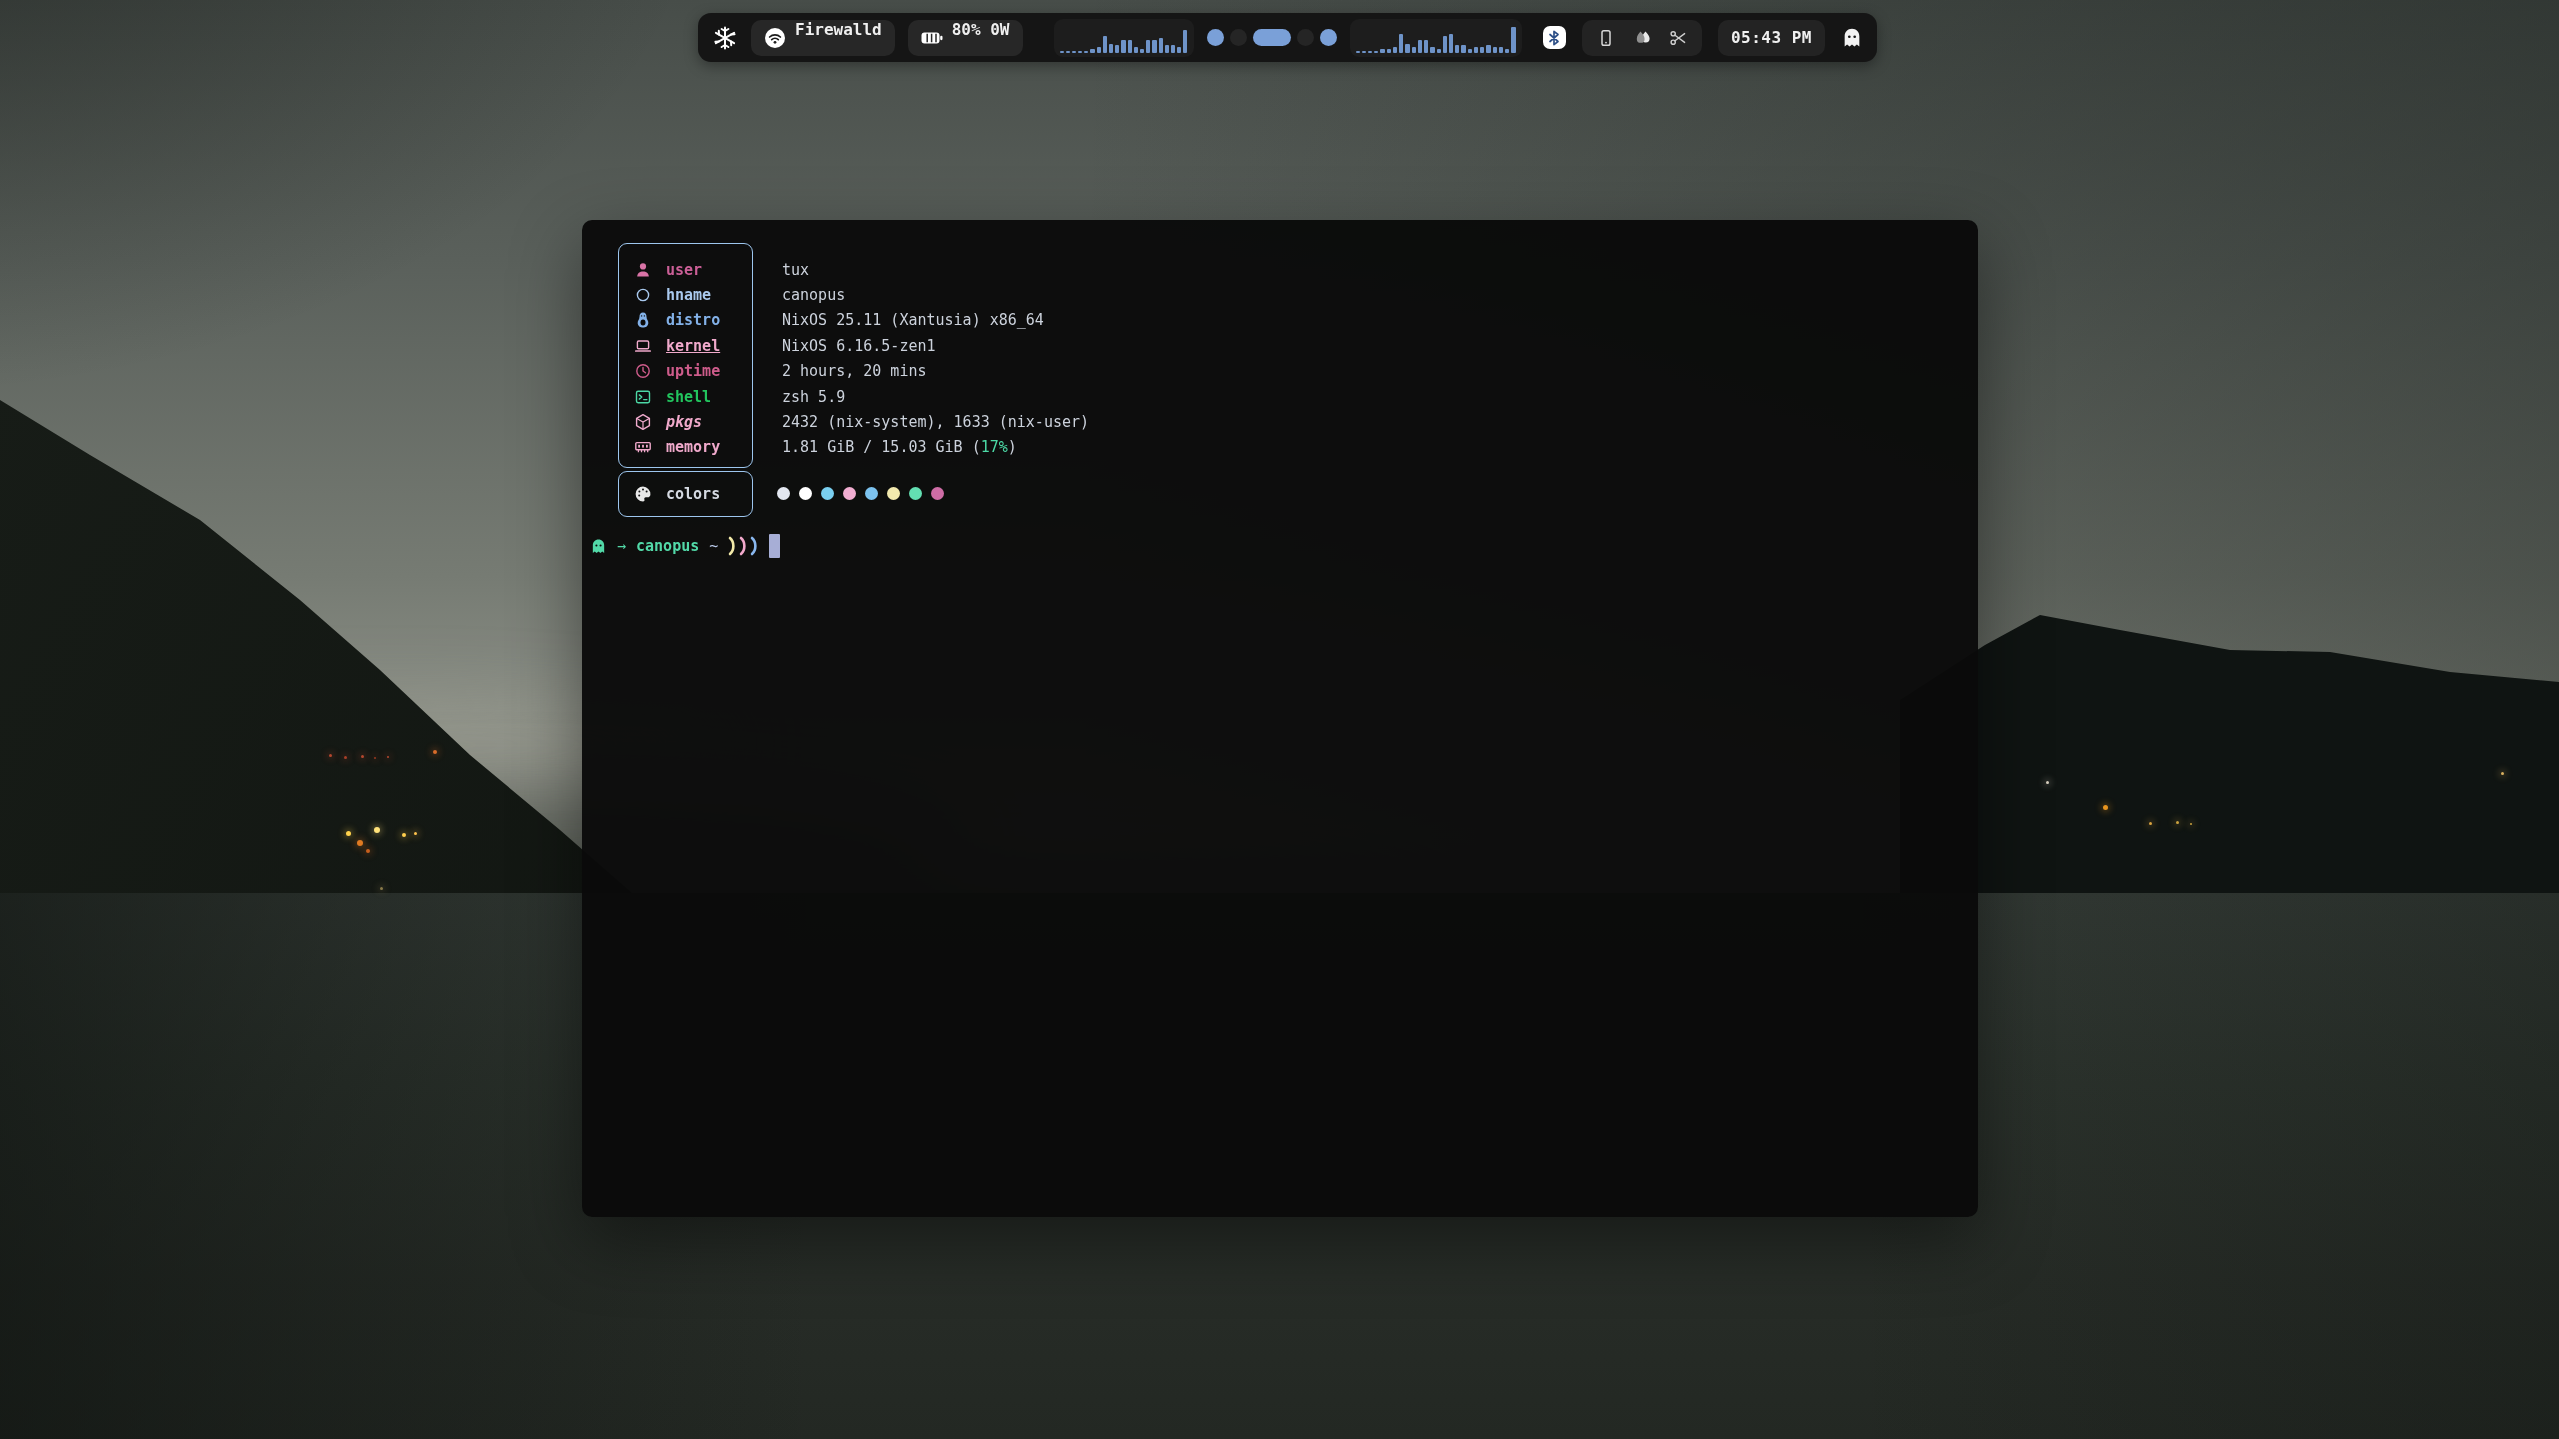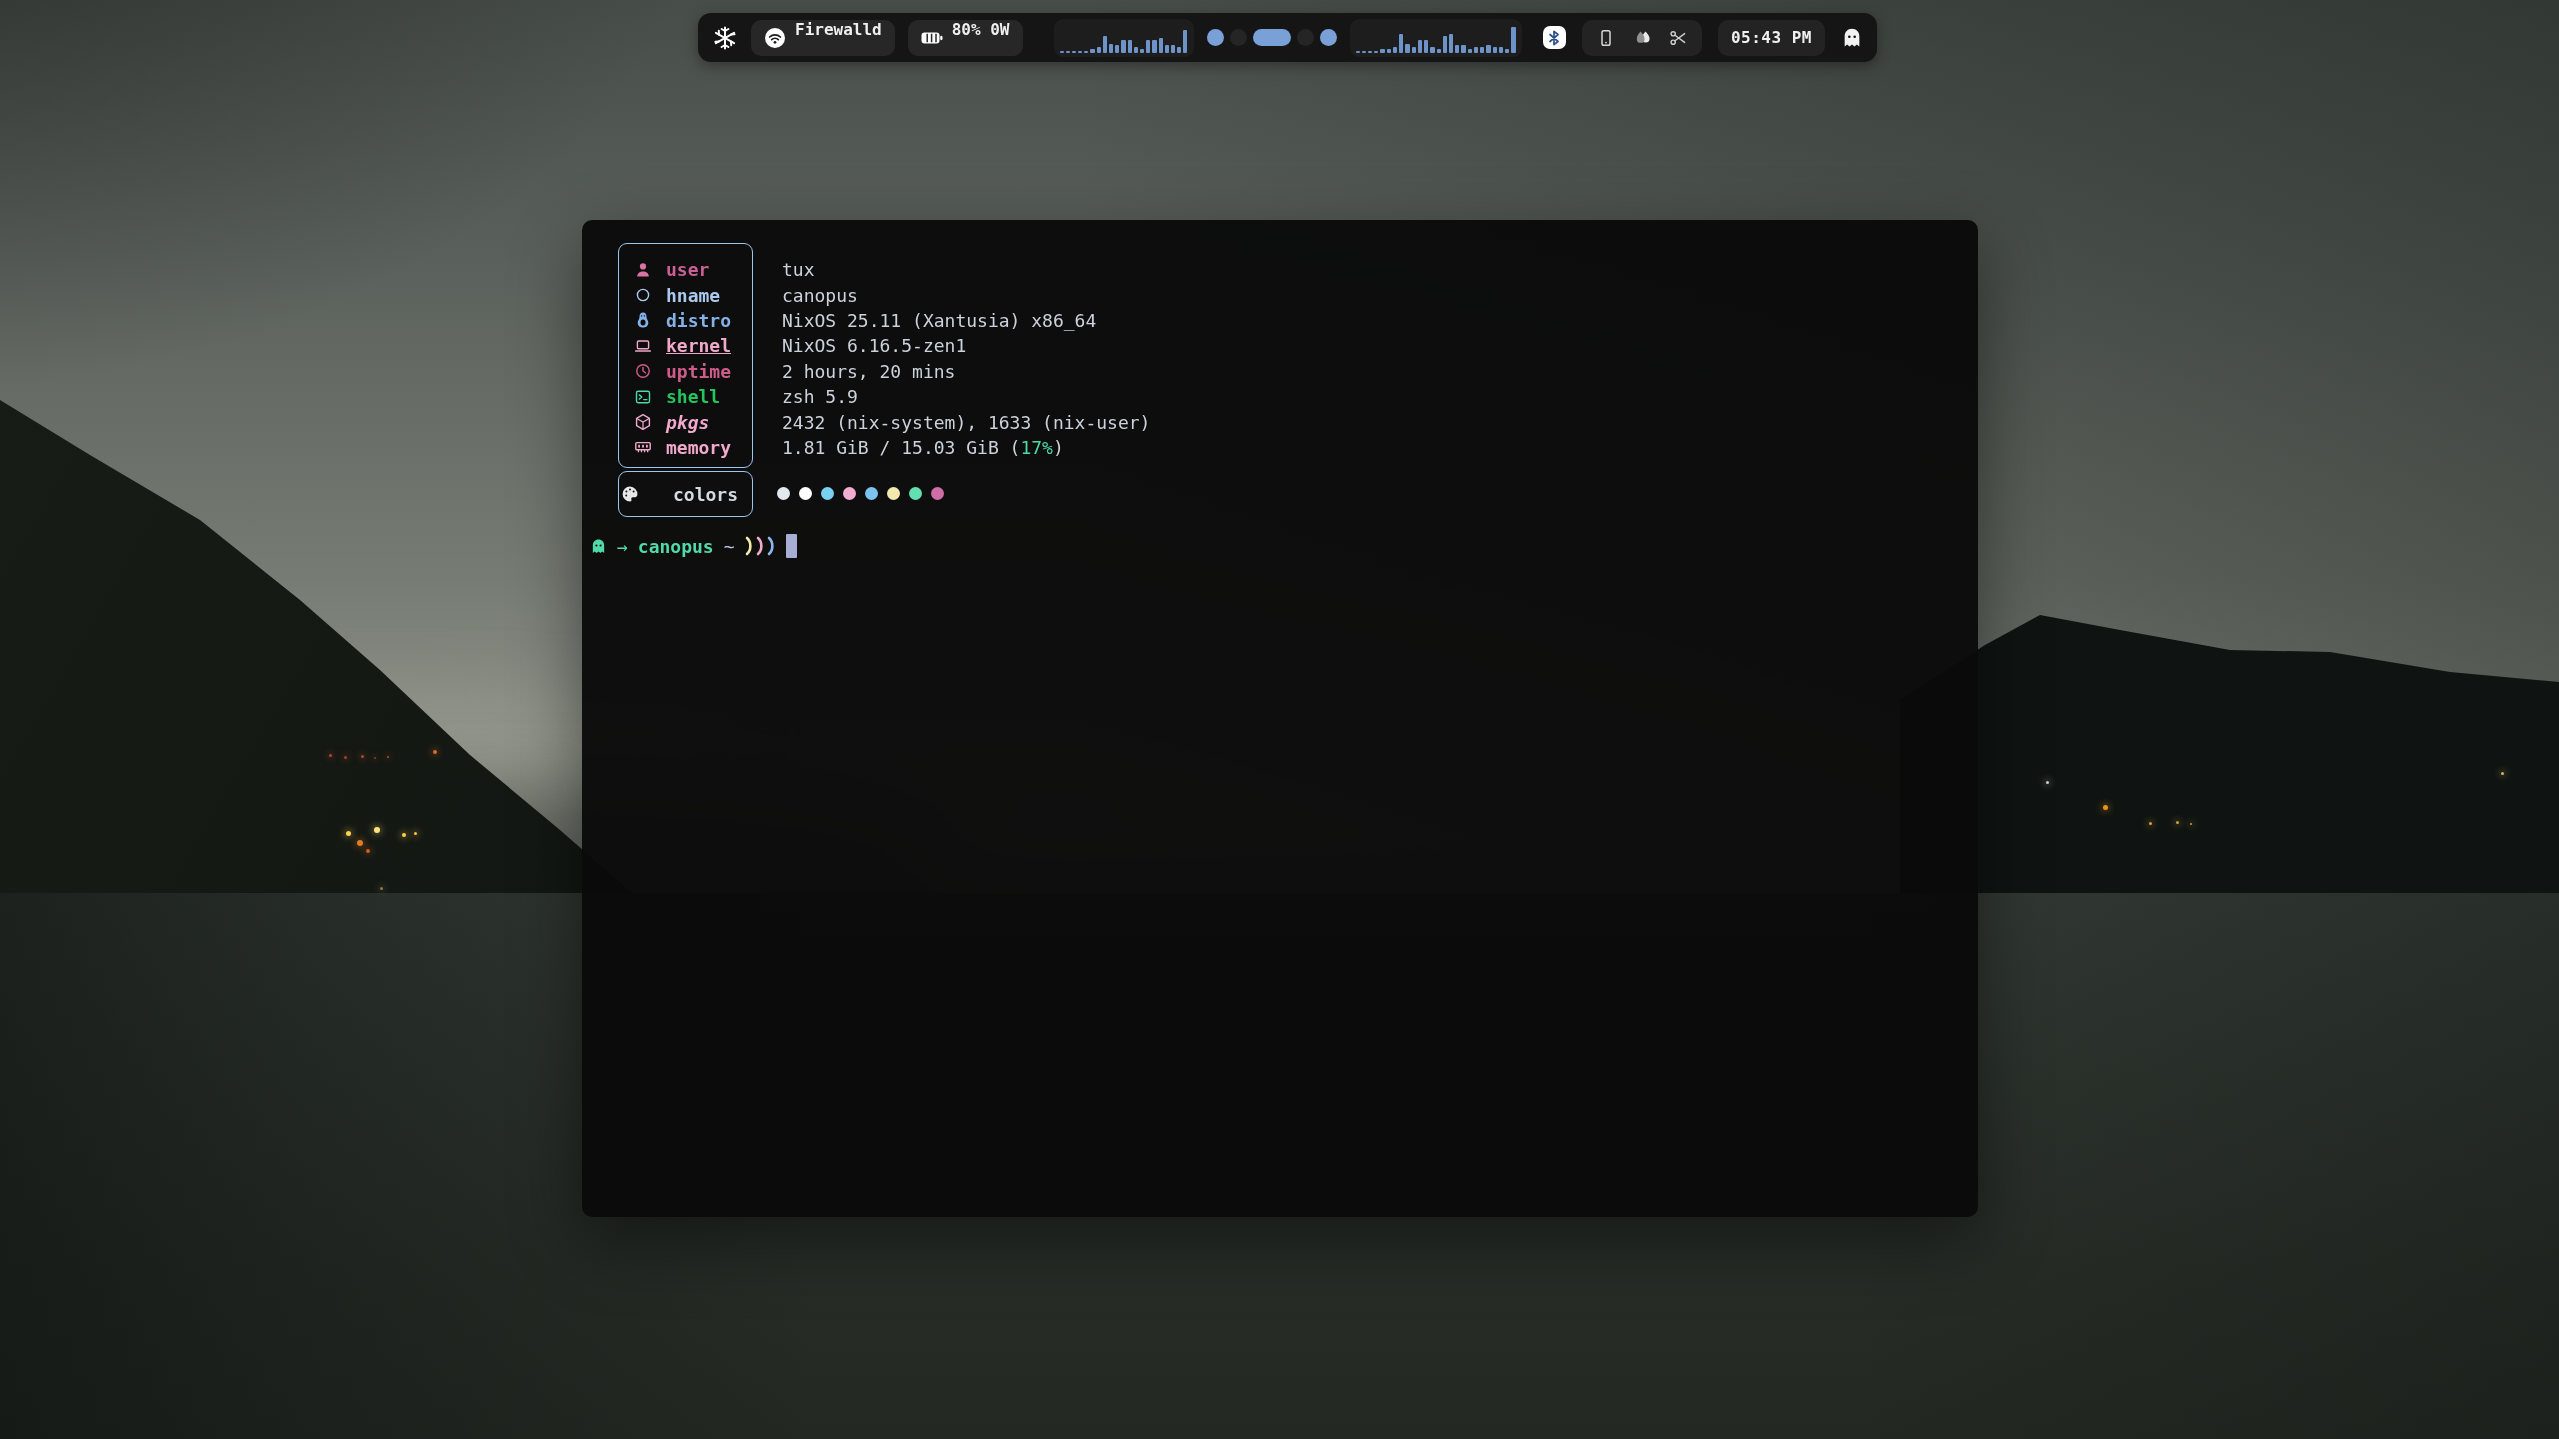--- a/index.html
+++ b/index.html
@@ -47,25 +47,25 @@
   .ws{display:flex;align-items:center;gap:6px;}
   .ws .dot{width:17px;height:17px;border-radius:50%;}
   .ws .pill{width:38px;height:17px;border-radius:9px;}
   .tray{background:#232323;border-radius:10px;height:36px;display:flex;align-items:center;gap:17px;padding:0 15px;}
   .timebadge{background:#232323;border-radius:10px;height:36px;display:flex;align-items:center;padding:0 13px;letter-spacing:.5px;}
   .btpill{width:23px;height:23px;border-radius:7px;background:#ffffff;display:flex;align-items:center;justify-content:center;}
   .icon{display:inline-flex;align-items:center;justify-content:center;line-height:0;}
   
   .term{position:absolute;left:582px;top:220px;width:1396px;height:997px;z-index:5;
     background:rgba(10,10,10,.97);border-radius:10px;box-shadow:0 24px 70px rgba(0,0,0,.45);
-    font-size:18px;color:#ccd2dc;}
+    font-size:15px;color:#ccd2dc;}
   .fetchbox{position:absolute;left:36px;top:23px;width:135px;height:225px;box-sizing:border-box;
     border:1.5px solid #9dc6ee;border-radius:9px;padding:13px 0 0 13px;}
   .fetchbox2{position:absolute;left:36px;top:251px;width:135px;height:46px;box-sizing:border-box;
-    border:1.5px solid #9dc6ee;border-radius:9px;display:flex;align-items:center;gap:20px;}
+    border:1.5px solid #9dc6ee;border-radius:9px;display:flex;align-items:center;padding-left:13px;}
   .frow{display:flex;align-items:center;height:25.4px;}
   .frow .icon{width:22px;margin-right:12px;}
   .frow .lab{font-weight:700;}
   .vals{position:absolute;left:200px;top:37px;}
   .vrow{height:25.4px;display:flex;align-items:center;white-space:pre;}
   .cdots{position:absolute;left:195px;top:267px;display:flex;gap:9px;align-items:center;}
   .cdots .cd{width:13px;height:13px;border-radius:50%;}
   .clab{font-weight:700;color:#d5dae2;margin-left:12px;}
   .prompt{position:absolute;left:8px;top:313px;display:flex;align-items:center;gap:10px;height:26px;}
   .cursor{width:11px;height:24px;background:#a7aed6;border-radius:1px;}

